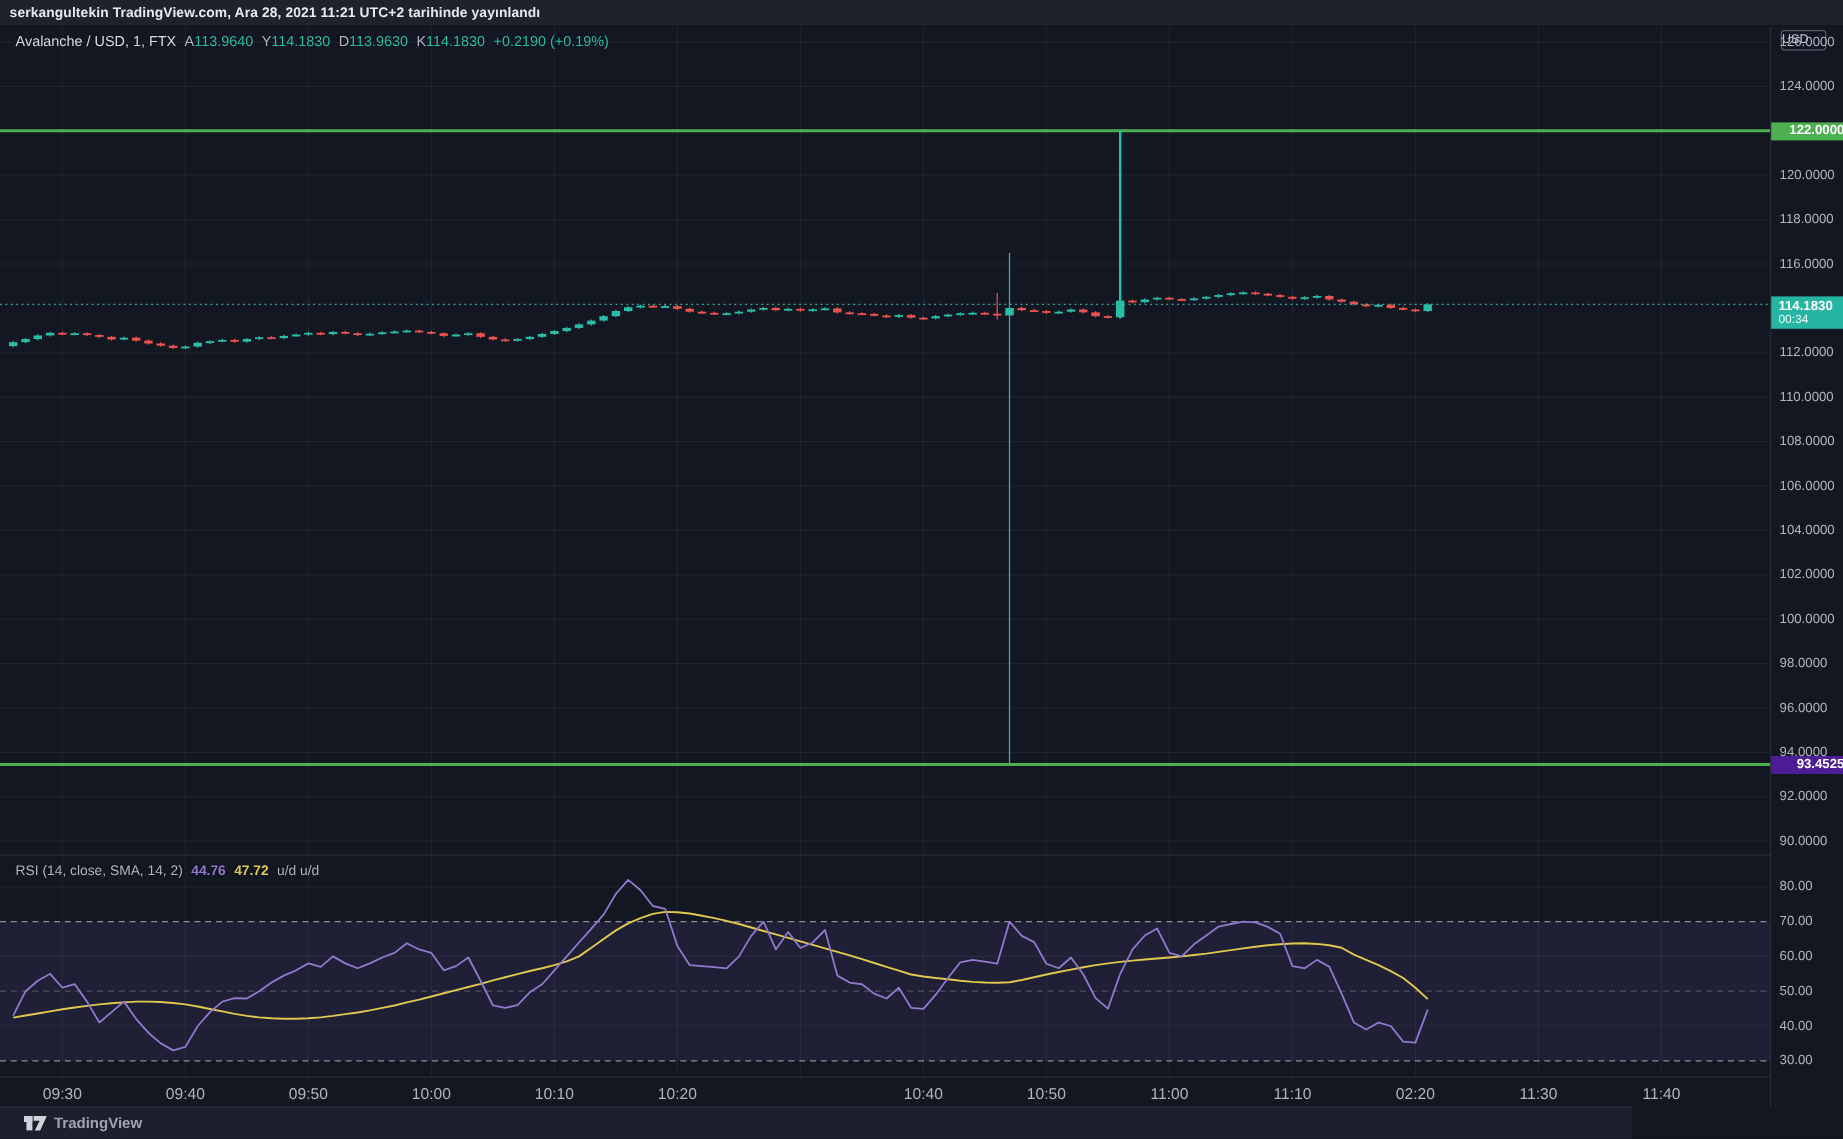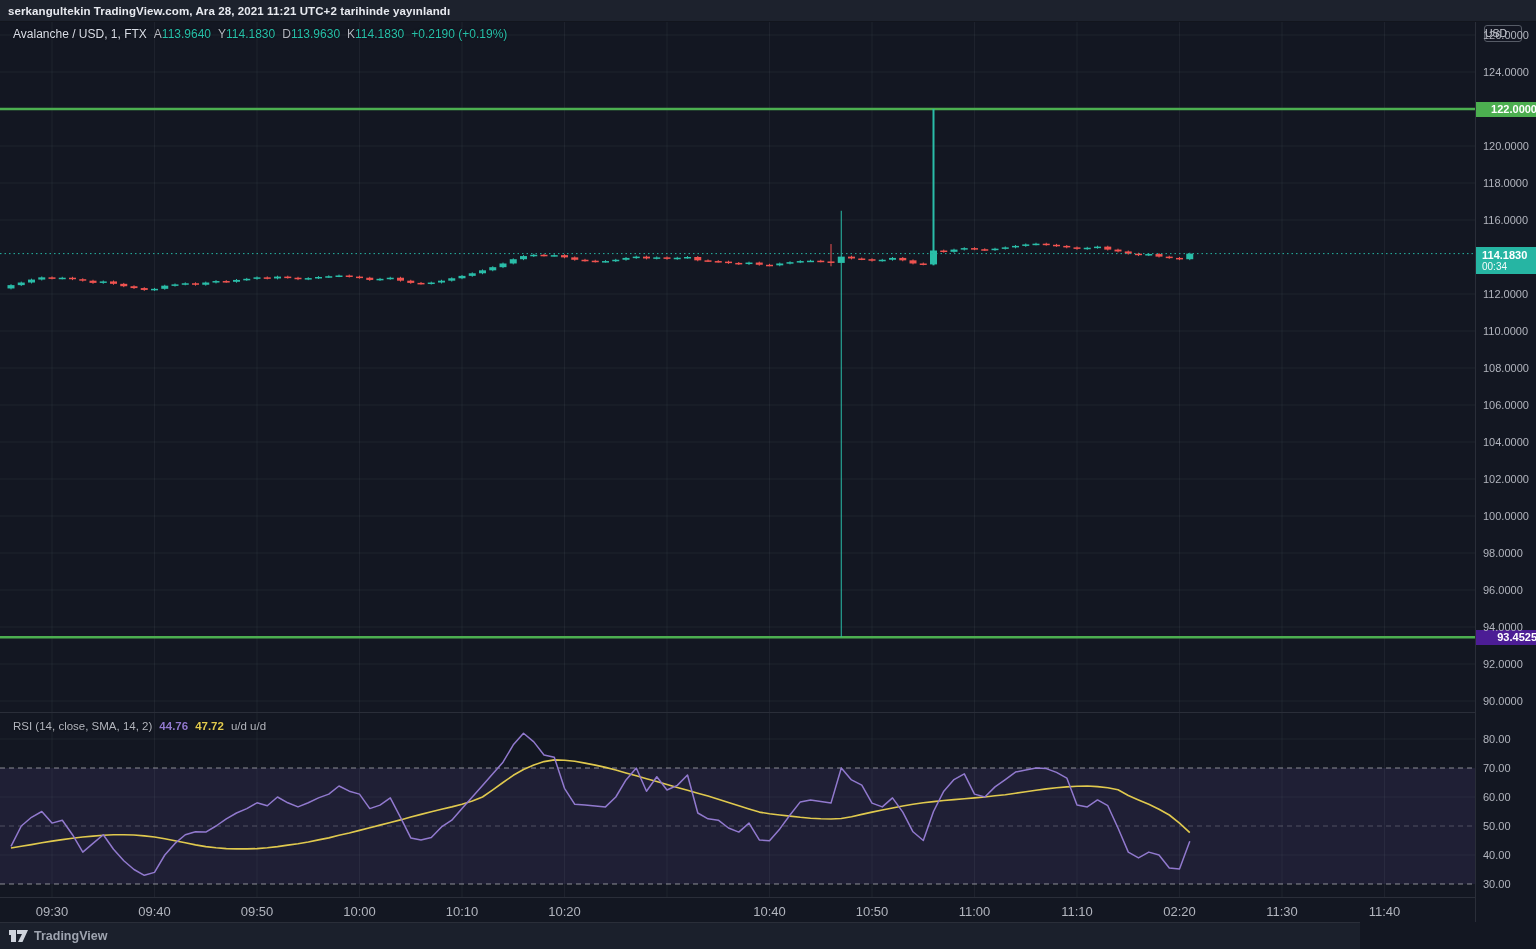--- a/index.html
+++ b/index.html
@@ -58,21 +58,21 @@
   #main-legend{top:27px;}
   #rsi-legend{top:720px;font-size:11.5px;color:#b2b5be;}
   .lg-pre{color:#b2b5be;margin-left:7px;}
   .lg-val{color:#26bfa8;}
   .lg-change{color:#26bfa8;margin-left:7px;}
   .rsi-val{font-weight:bold;margin-left:7px;}
   .rsi-extra{color:#b2b5be;margin-left:7px;}
   .footer{
     position:absolute;left:0;top:922px;width:1360px;height:27px;
     background:#1b202c;border-top:1px solid #2a2e39;box-sizing:border-box;
-    display:flex;align-items:center;
+    display:flex;align-items:center;padding-left:11px;
   }
   .tv-logo{margin-left:9px;display:flex;align-items:center;}
   .tv-brand{margin-left:6px;font-size:12.5px;font-weight:bold;color:#9fa4b0;}
   svg{display:block;}
 </style>
 </head>
 <body>
 
 <div class="header">
   <span class="header-text">serkangultekin TradingView.com, Ara 28, 2021 11:21 UTC+2 tarihinde yayınlandı</span>

